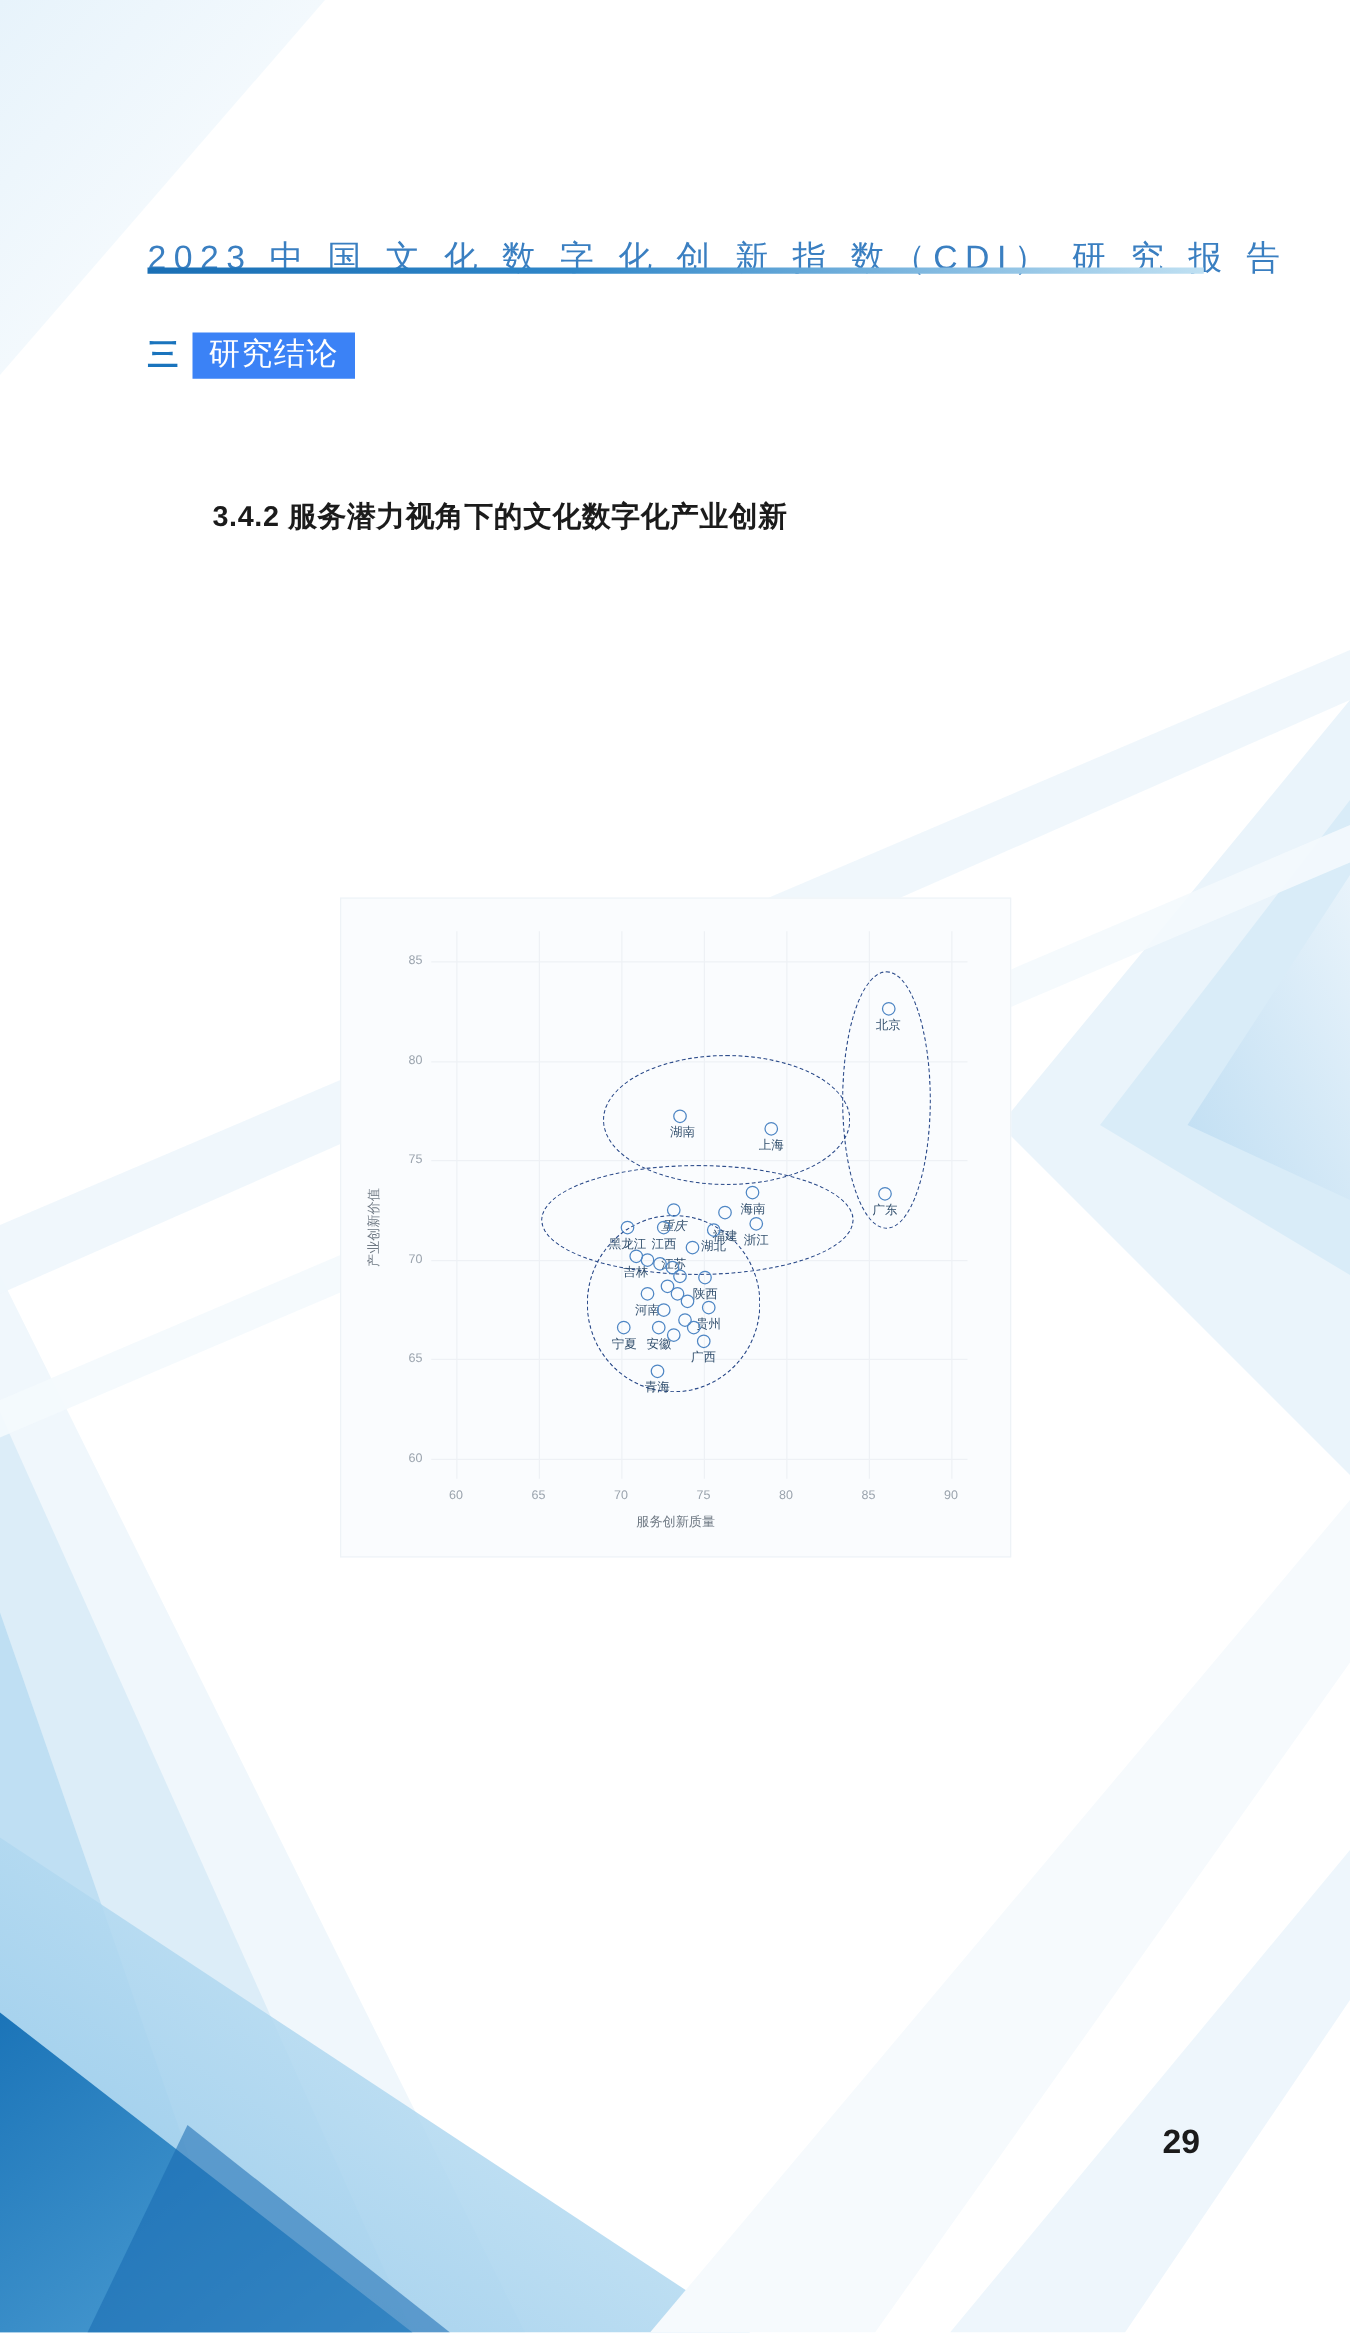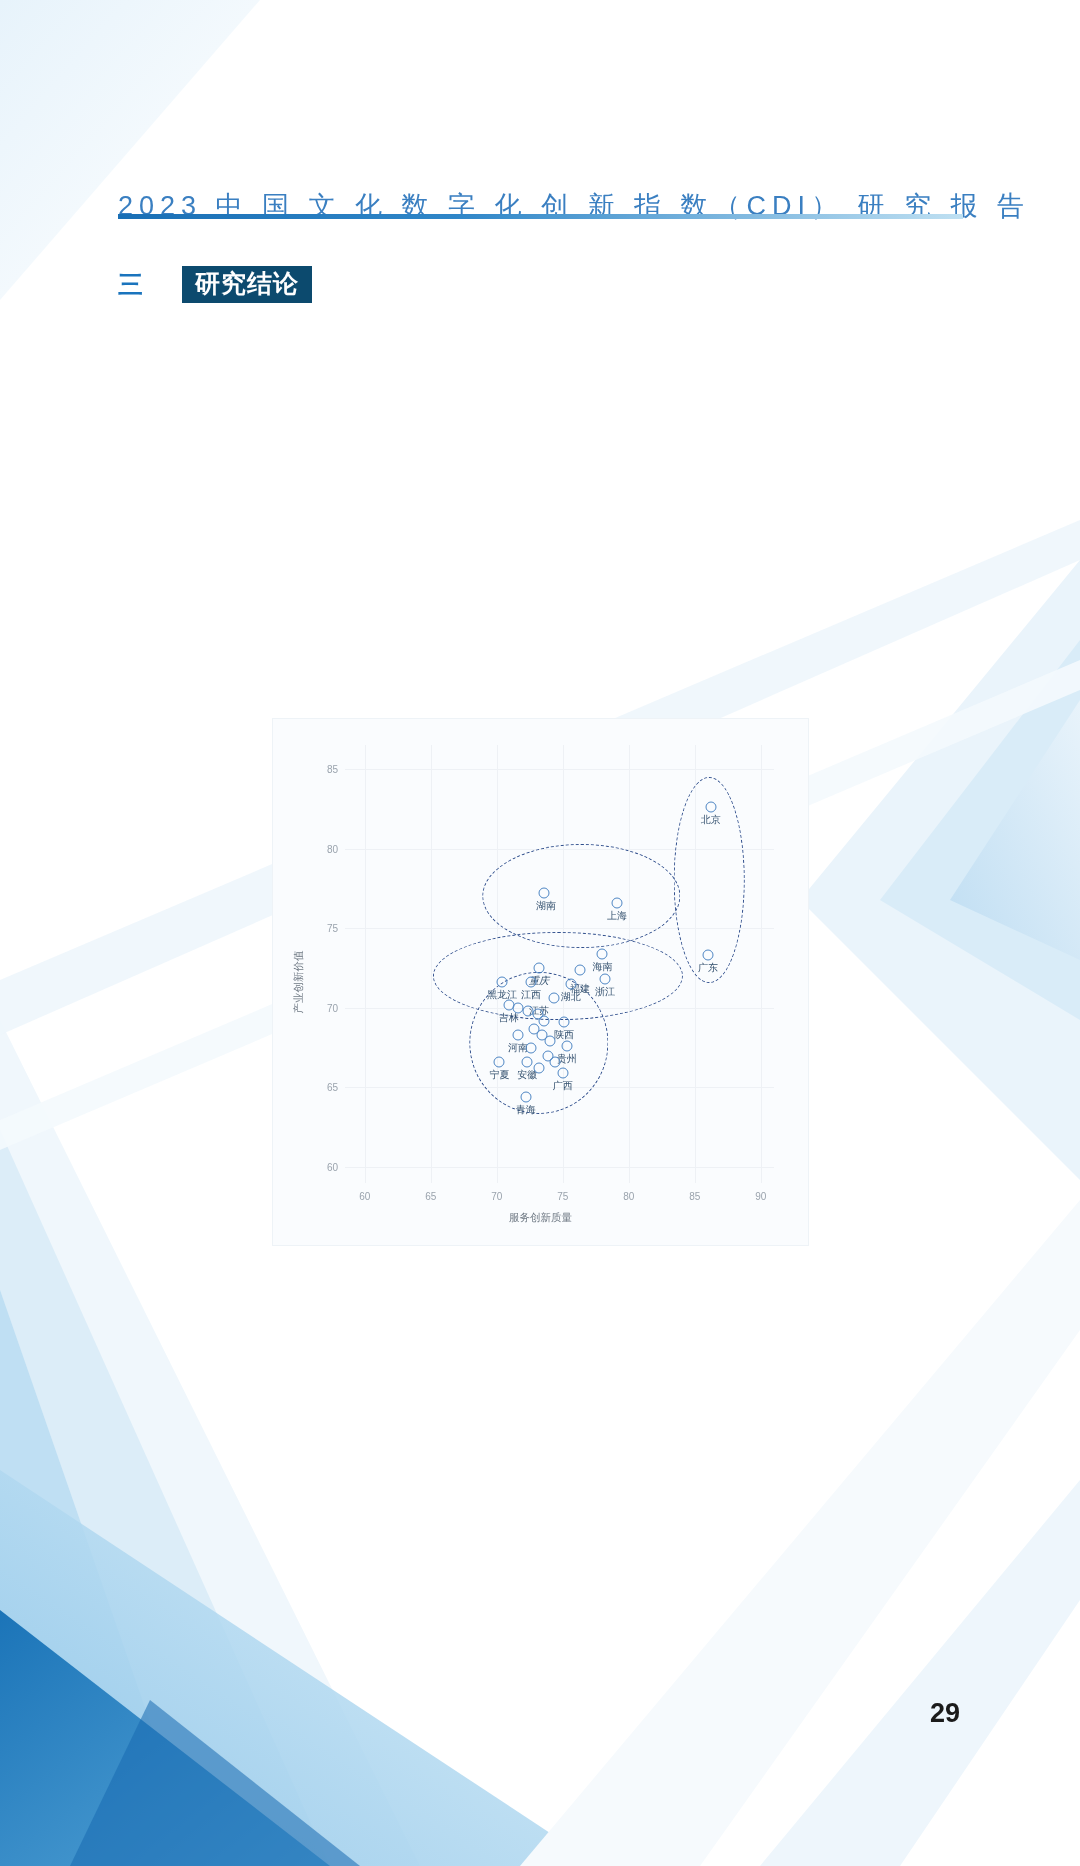--- a/index.html
+++ b/index.html
@@ -22,22 +22,22 @@
   .hdr-rule{
     position:absolute;left:118px;top:214px;width:845px;height:5px;
     background:linear-gradient(to right,#1a6fb5 0%,#2f86c8 40%,#bfe0f2 100%);
   }
   
   .sec{position:absolute;left:118px;top:266px;display:flex;align-items:center;gap:11px;}
   .sec-num{
     font-size:25px;color:#1a74bd;font-weight:bold;line-height:1;
   }
   .sec-title{
-    background:#0c4a6e;color:#ffffff;font-size:25px;font-weight:bold;
-    padding:5px 13px 7px 13px;line-height:1;letter-spacing:1px;margin-left:28px;
+    background:#3b82f6;color:#ffffff;font-size:25px;font-weight:normal;
+    padding:5px 13px 7px 13px;line-height:1;letter-spacing:1px;
   }
   
   .h3{
     position:absolute;left:170px;top:398px;width:760px;
     font-size:23px;font-weight:bold;color:#1b1b1b;letter-spacing:.5px;
   }
   .para{
     position:absolute;width:740px;left:170px;
     font-size:21.5px;color:#1d1d1d;line-height:45px;
     text-align:justify;text-justify:inter-ideograph;
@@ -136,20 +136,21 @@
 <div class="page">
 
   <div class="hdr">2023 中 国 文 化 数 字 化 创 新 指 数（CDI） 研 究 报 告</div>
   <div class="hdr-rule"></div>
 
   <div class="sec">
     <span class="sec-num">三</span>
     <span class="sec-title">研究结论</span>
   </div>
 
+  <div class="h3">3.4.2 服务潜力视角下的文化数字化产业创新</div>
 
 
   <div class="chart-wrap">
     <div class="ylabel">产业创新价值</div>
     <div class="xlabel">服务创新质量</div>
     <div class="plot" id="plot">
         <div class="gridline" style="top: 422.073px;"></div>
         <div class="ytick" style="top: 422.073px;">60</div>
         <div class="gridline" style="top: 342.436px;"></div>
         <div class="ytick" style="top: 342.436px;">65</div>

